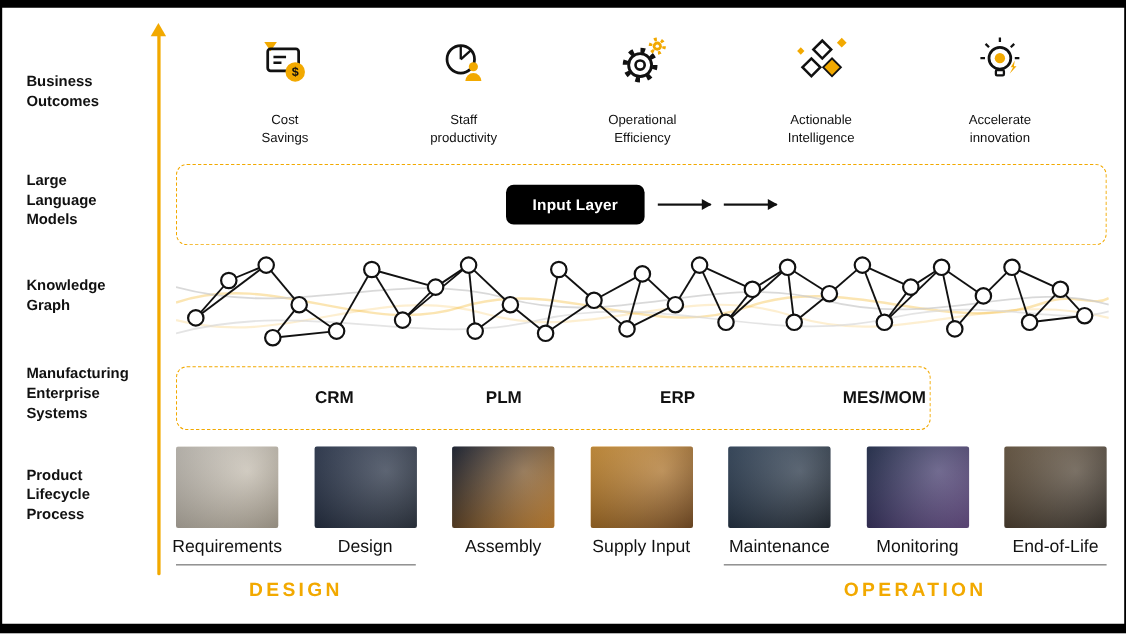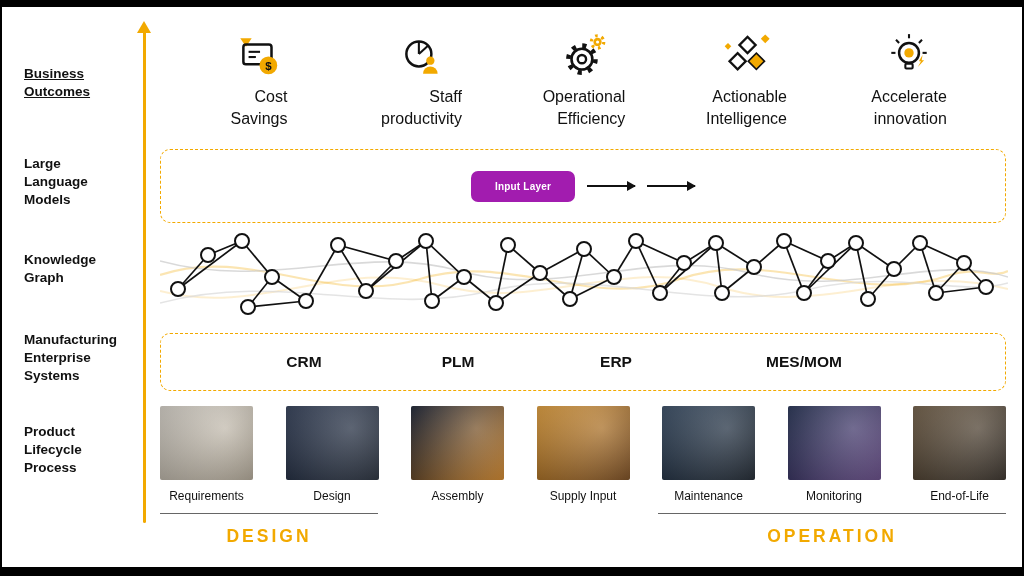--- a/index.html
+++ b/index.html
@@ -10,45 +10,45 @@
     box-sizing:border-box; overflow:hidden;
     font-family:"Liberation Sans", sans-serif; color:#111;
   }
   
   .axis-arrow{position:absolute; left:135px; top:14px; width:14px; height:502px;}
   .axis-arrow .line{position:absolute; left:6px; top:9px; width:3px; height:493px; background:#F2A900; border-radius:2px;}
   .axis-arrow .head{position:absolute; left:0; top:0; width:0; height:0;
     border-left:7.5px solid transparent; border-right:7.5px solid transparent; border-bottom:12px solid #F2A900;}
   
   .row-label{position:absolute; left:22px; width:112px; font-weight:bold; font-size:13.5px; line-height:1.35; white-space:pre-line;}
-  .rl-bo{top:58px;text-decoration:underline;} .rl-llm{top:148px;} .rl-kg{top:244px;} .rl-mes{top:324px;} .rl-plp{top:416px;}
+  .rl-bo{top:58px;} .rl-llm{top:148px;} .rl-kg{top:244px;} .rl-mes{top:324px;} .rl-plp{top:416px;}
   
   .outcomes{position:absolute; left:158px; top:24px; width:848px; display:flex; justify-content:space-between; padding:0 36px; box-sizing:border-box;}
   .outcome{width:126px; display:flex; flex-direction:column; align-items:center;}
   .outcome svg{width:50px; height:50px;}
-  .outcome-label{margin-top:5px; font-size:16px; line-height:1.35; text-align:right; white-space:pre-line;}
+  .outcome-label{margin-top:20px; font-size:12px; line-height:1.35; text-align:center; white-space:pre-line;}
   
   .llm-box{position:absolute; left:158px; top:142px; width:846px; height:74px; border:1.6px dashed #F2A900; border-radius:10px;
     display:flex; align-items:center; justify-content:center; gap:12px; box-sizing:border-box;}
-  .layer-btn{background:#a21caf; color:#fff; font-weight:bold; font-size:10px; padding:10px 24px; border-radius:7px; letter-spacing:.2px;}
+  .layer-btn{background:#000000; color:#fff; font-weight:bold; font-size:14px; padding:10px 24px; border-radius:7px; letter-spacing:.2px;}
   .flow-arrow{position:relative; width:48px; height:2px; background:#111;}
   .flow-arrow:after{content:""; position:absolute; right:-1px; top:-4.5px; border-left:9px solid #111; border-top:5.5px solid transparent; border-bottom:5.5px solid transparent;}
   
   .kg-wrap{position:absolute; left:158px; top:224px; width:848px; height:96px;}
   .kg-edge{stroke:#111; stroke-width:1.7;}
   .kg-node{fill:#fff; stroke:#111; stroke-width:2;}
   
-  .sys-box{position:absolute; left:158px; top:326px; width:846px; height:58px; border:1.6px dashed #F2A900; border-radius:10px; box-sizing:border-box;}
+  .sys-box{position:absolute; left:158px; top:326px; width:686px; height:58px; border:1.6px dashed #F2A900; border-radius:10px; box-sizing:border-box;}
   .sys-label{position:absolute; top:50%; transform:translate(-50%,-50%); font-weight:bold; font-size:15.5px;}
   
   .lifecycle{position:absolute; left:158px; top:399px; width:846px; display:flex; justify-content:space-between;}
   .stage{width:93px; display:flex; flex-direction:column; align-items:center; margin:0;}
   .thumb{width:93px; height:74px; border-radius:2px; position:relative; overflow:hidden;}
   .thumb:after{content:""; position:absolute; inset:0; background:radial-gradient(circle at 70% 30%, rgba(255,255,255,.25), rgba(0,0,0,.25));}
-  .stage figcaption{margin-top:9px; font-size:12px; text-align:left; white-space:nowrap;}
+  .stage figcaption{margin-top:9px; font-size:16px; text-align:left; white-space:nowrap;}
   
   .phases{position:absolute; left:158px; top:506px; width:846px; display:flex; justify-content:space-between;}
   .phase{border-top:1.5px solid #666; padding-top:12px; text-align:center; color:#F2A900; font-weight:bold; font-size:17.5px; letter-spacing:3px;}
   .ph-0{width:218px;} .ph-1{width:226px;} .ph-2{width:348px;}
 </style>
 </head>
 <body>
 
 <div class="slide">
 

